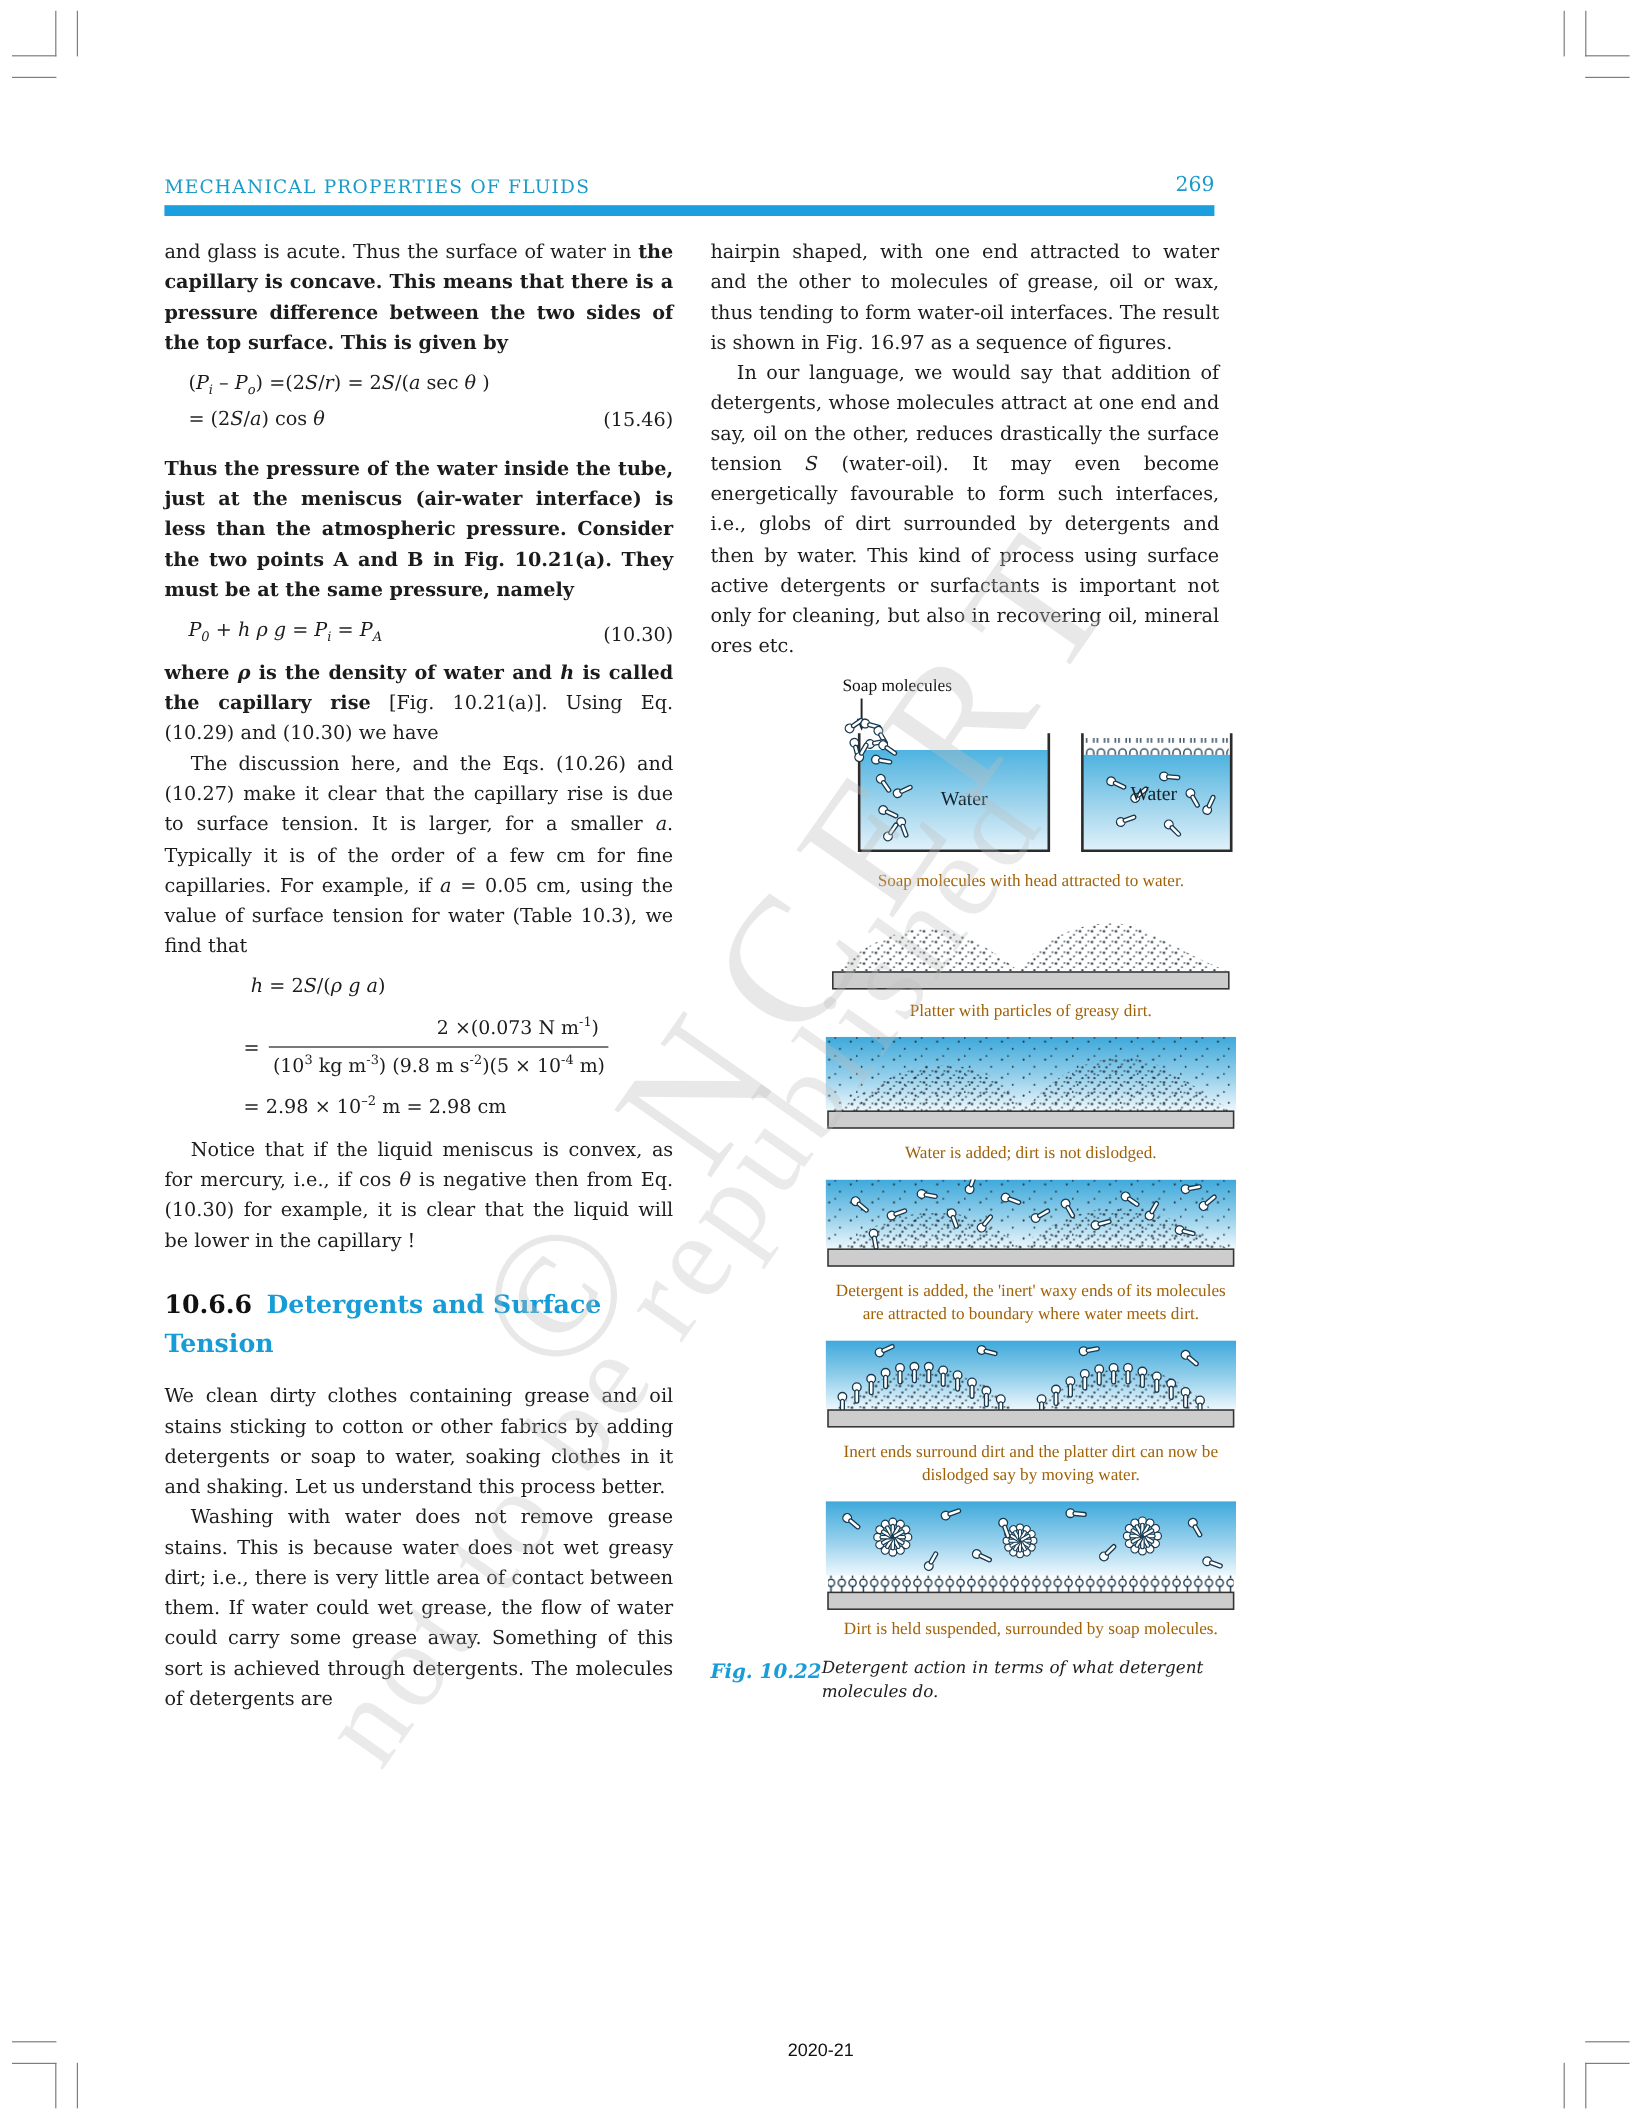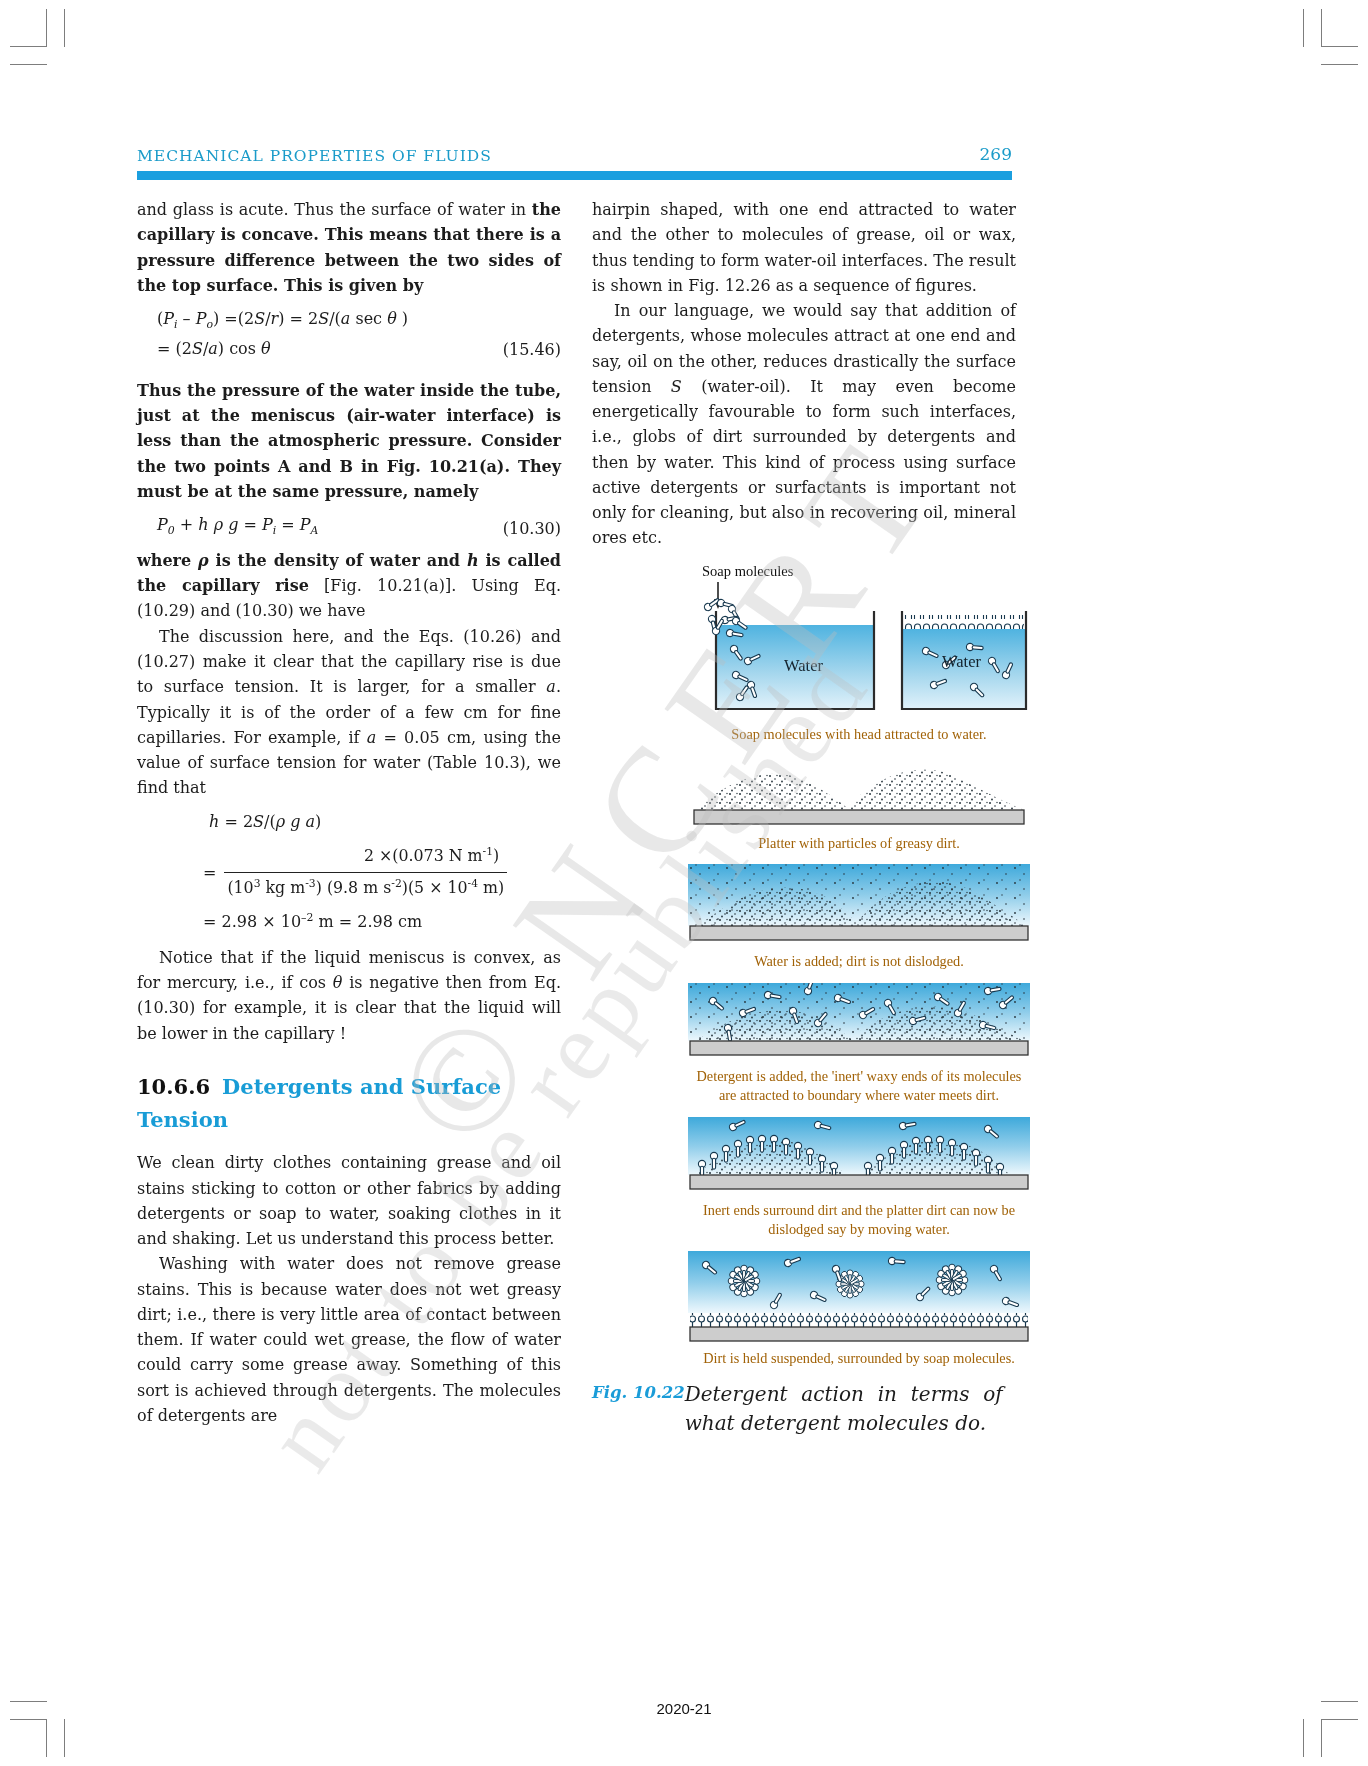--- a/index.html
+++ b/index.html
@@ -50,21 +50,21 @@
           text-align:center;color:#a16207;margin:4px 0 12px;}
   svg text.figlabel{font-family:"Liberation Serif",serif;font-size:14.5px;fill:#111;}
   svg text.wlabel{font-family:"Liberation Serif",serif;font-size:16.5px;fill:#13222c;}
   .beaker{fill:none;stroke:#2b2b2b;stroke-width:2.2;}
   .platter{fill:#cdcdcd;stroke:#333;stroke-width:1.3;}
   #pin circle,#pin rect{fill:#fff;stroke:#17384e;stroke-width:1.1;}
 
   
   .fig-main-caption{display:flex;margin-top:12px;text-align:left;}
   .fig-label{color:#1a9cd8;font-weight:bold;font-style:italic;font-size:16.5px;white-space:nowrap;}
-  .fig-text{font-style:italic;font-size:20px;line-height:1.45;text-align:justify;max-width:318px;}
+  .fig-text{font-style:italic;font-size:14px;line-height:1.45;text-align:justify;max-width:318px;}
 
   
   .wm{position:absolute;font-family:"Liberation Serif",serif;color:#bdbdbd;
       white-space:nowrap;pointer-events:none;z-index:3;}
   .wm1{left:430px;top:1040px;font-size:150px;letter-spacing:28px;opacity:.34;
        transform:rotate(-55deg);transform-origin:0 50%;}
   .wm2{left:290px;top:1400px;font-size:100px;letter-spacing:6px;opacity:.30;
        transform:rotate(-55deg);transform-origin:0 50%;}
 
   .footer{position:absolute;left:0;top:1700px;width:100%;text-align:center;
@@ -141,21 +141,21 @@
 
     <div class="sec-head">
       <span class="sec-no">10.6.6</span><span class="sec-title">Detergents and Surface Tension</span>
     </div>
 
     <p>We clean dirty clothes containing grease and oil stains sticking to cotton or other fabrics by adding detergents or soap to water, soaking clothes in it and shaking. Let us understand this process better.</p>
     <p class="indent">Washing with water does not remove grease stains. This is because water does not wet greasy dirt; i.e., there is very little area of contact between them. If water could wet grease, the flow of water could carry some grease away. Something of this sort is achieved through detergents. The molecules of detergents are</p>
   </div>
 
   <div class="col col-right">
-    <p>hairpin shaped, with one end attracted to water and the other to molecules of grease, oil or wax, thus tending to form water-oil interfaces. The result is shown in Fig. 12.26 as a sequence of figures.</p>
+    <p>hairpin shaped, with one end attracted to water and the other to molecules of grease, oil or wax, thus tending to form water-oil interfaces. The result is shown in Fig. 16.97 as a sequence of figures.</p>
     <p class="indent">In our language, we would say that addition of detergents, whose molecules attract at one end and say, oil on the other, reduces drastically the surface tension <i>S</i> (water-oil). It may even become energetically favourable to form such interfaces, i.e., globs of dirt surrounded by detergents and then by water. This kind of process using surface active detergents or surfactants is important not only for cleaning, but also in recovering oil, mineral ores etc.</p>
 
     <div class="figure">
 
       <svg width="0" height="0" style="position:absolute" aria-hidden="true">
         <defs>
           <linearGradient id="wg" x1="0" y1="0" x2="0" y2="1">
             <stop offset="0" stop-color="#3ea9db"></stop>
             <stop offset="0.5" stop-color="#8fcdea"></stop>
             <stop offset="1" stop-color="#eef8fd"></stop>

